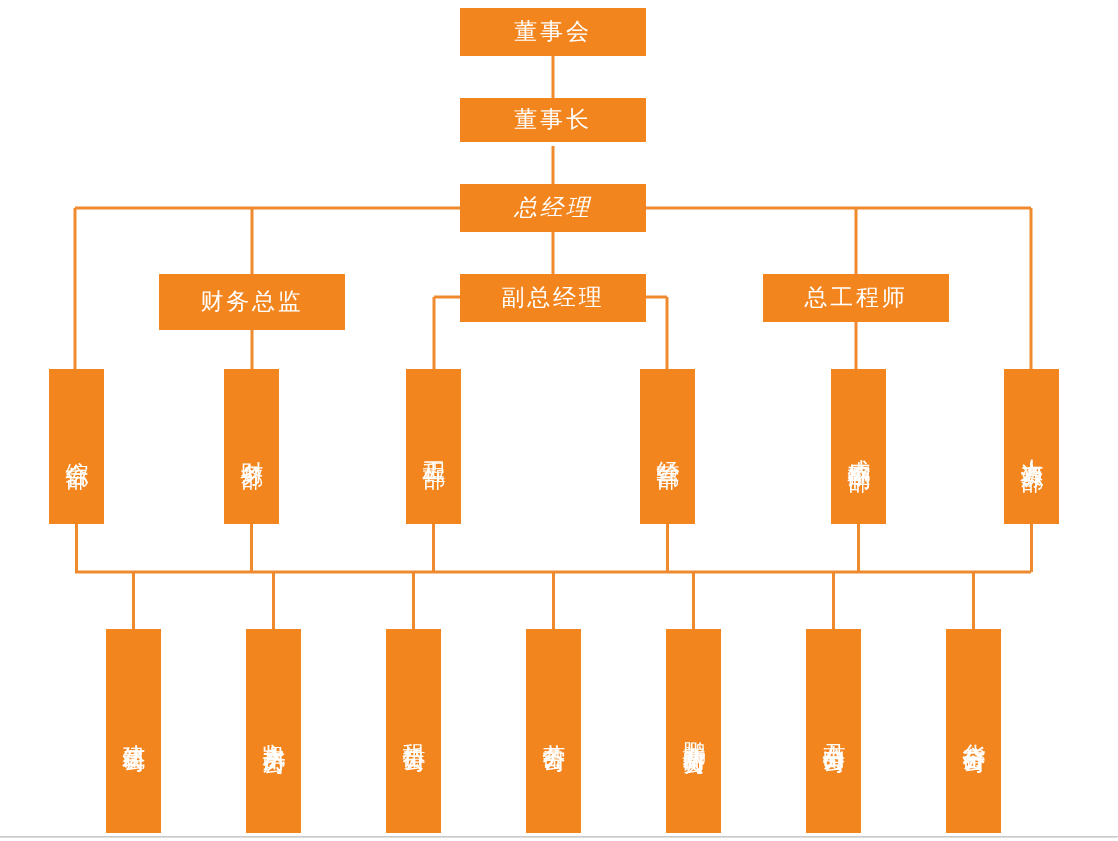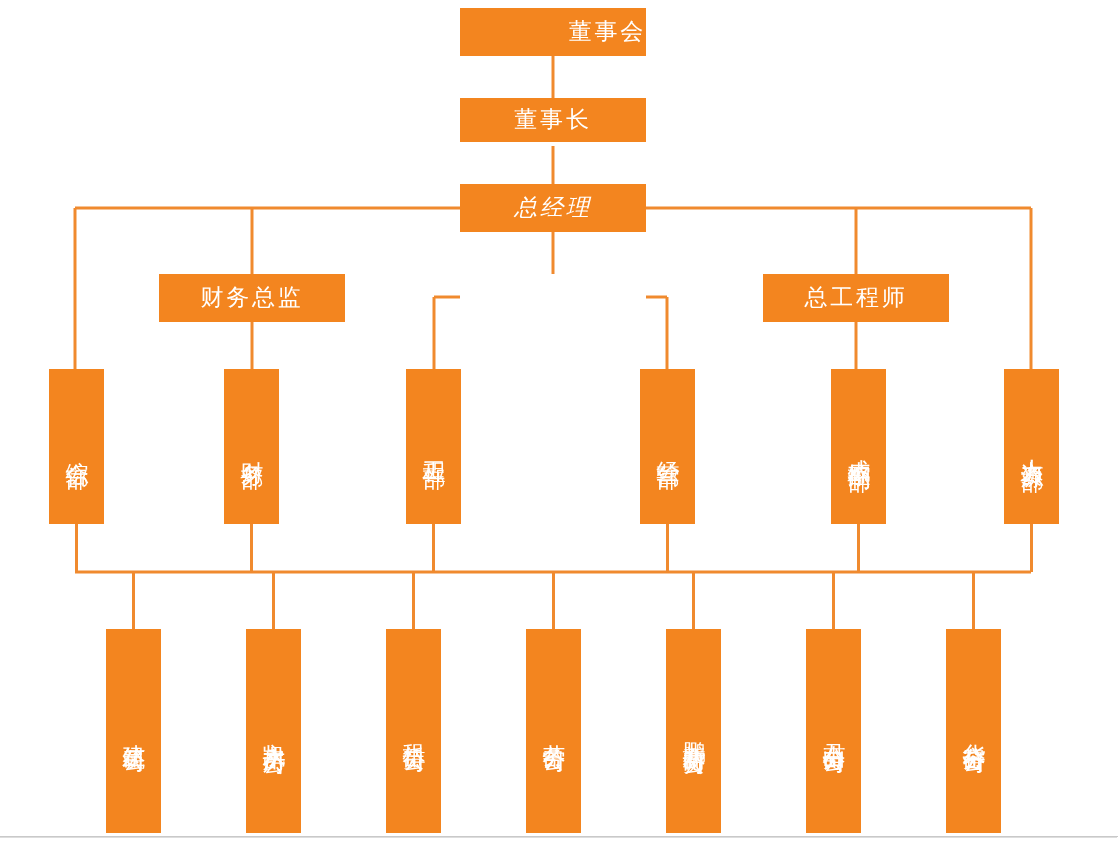--- a/index.html
+++ b/index.html
@@ -109,36 +109,39 @@
       <line x1="1031.5" y1="524" x2="1031.5" y2="572" stroke="#F08A2E" stroke-width="3" stroke-linecap="butt"></line>
       <line x1="133.5" y1="572" x2="133.5" y2="629" stroke="#F08A2E" stroke-width="3" stroke-linecap="butt"></line>
       <line x1="273.5" y1="572" x2="273.5" y2="629" stroke="#F08A2E" stroke-width="3" stroke-linecap="butt"></line>
       <line x1="413.5" y1="572" x2="413.5" y2="629" stroke="#F08A2E" stroke-width="3" stroke-linecap="butt"></line>
       <line x1="553.5" y1="572" x2="553.5" y2="629" stroke="#F08A2E" stroke-width="3" stroke-linecap="butt"></line>
       <line x1="693.5" y1="572" x2="693.5" y2="629" stroke="#F08A2E" stroke-width="3" stroke-linecap="butt"></line>
       <line x1="833.5" y1="572" x2="833.5" y2="629" stroke="#F08A2E" stroke-width="3" stroke-linecap="butt"></line>
       <line x1="973.5" y1="572" x2="973.5" y2="629" stroke="#F08A2E" stroke-width="3" stroke-linecap="butt"></line>
     </svg>
 
-  <div class="node horiz" style="left: 460px; top: 8px; width: 186px; height: 48px; justify-content: flex-end;">
+  <div class="node horiz" style="left: 460px; top: 8px; width: 186px; height: 48px;">
     <span>董事会</span>
   </div>
 
   <div class="node horiz" style="left: 460px; top: 98px; width: 186px; height: 44px;">
     <span>董事长</span>
   </div>
 
   <div class="node horiz" style="left: 460px; top: 184px; width: 186px; height: 48px; font-style: italic;">
     <span>总经理</span>
   </div>
 
-  <div class="node horiz" style="left: 159px; top: 274px; width: 186px; height: 48px;">
+  <div class="node horiz" style="left: 159px; top: 274px; width: 186px; height: 56px;">
     <span>财务总监</span>
   </div>
 
+  <div class="node horiz" style="left: 460px; top: 274px; width: 186px; height: 48px;">
+    <span>副总经理</span>
+  </div>
 
   <div class="node horiz" style="left: 763px; top: 274px; width: 186px; height: 48px;">
     <span>总工程师</span>
   </div>
 
   <div id="departments-container">
       <div class="node vert dept" style="left: 49px; top: 369px; width: 55px; height: 155px;">
         <span>综合部</span>
       </div>
       <div class="node vert dept" style="left: 224px; top: 369px; width: 55px; height: 155px;">

